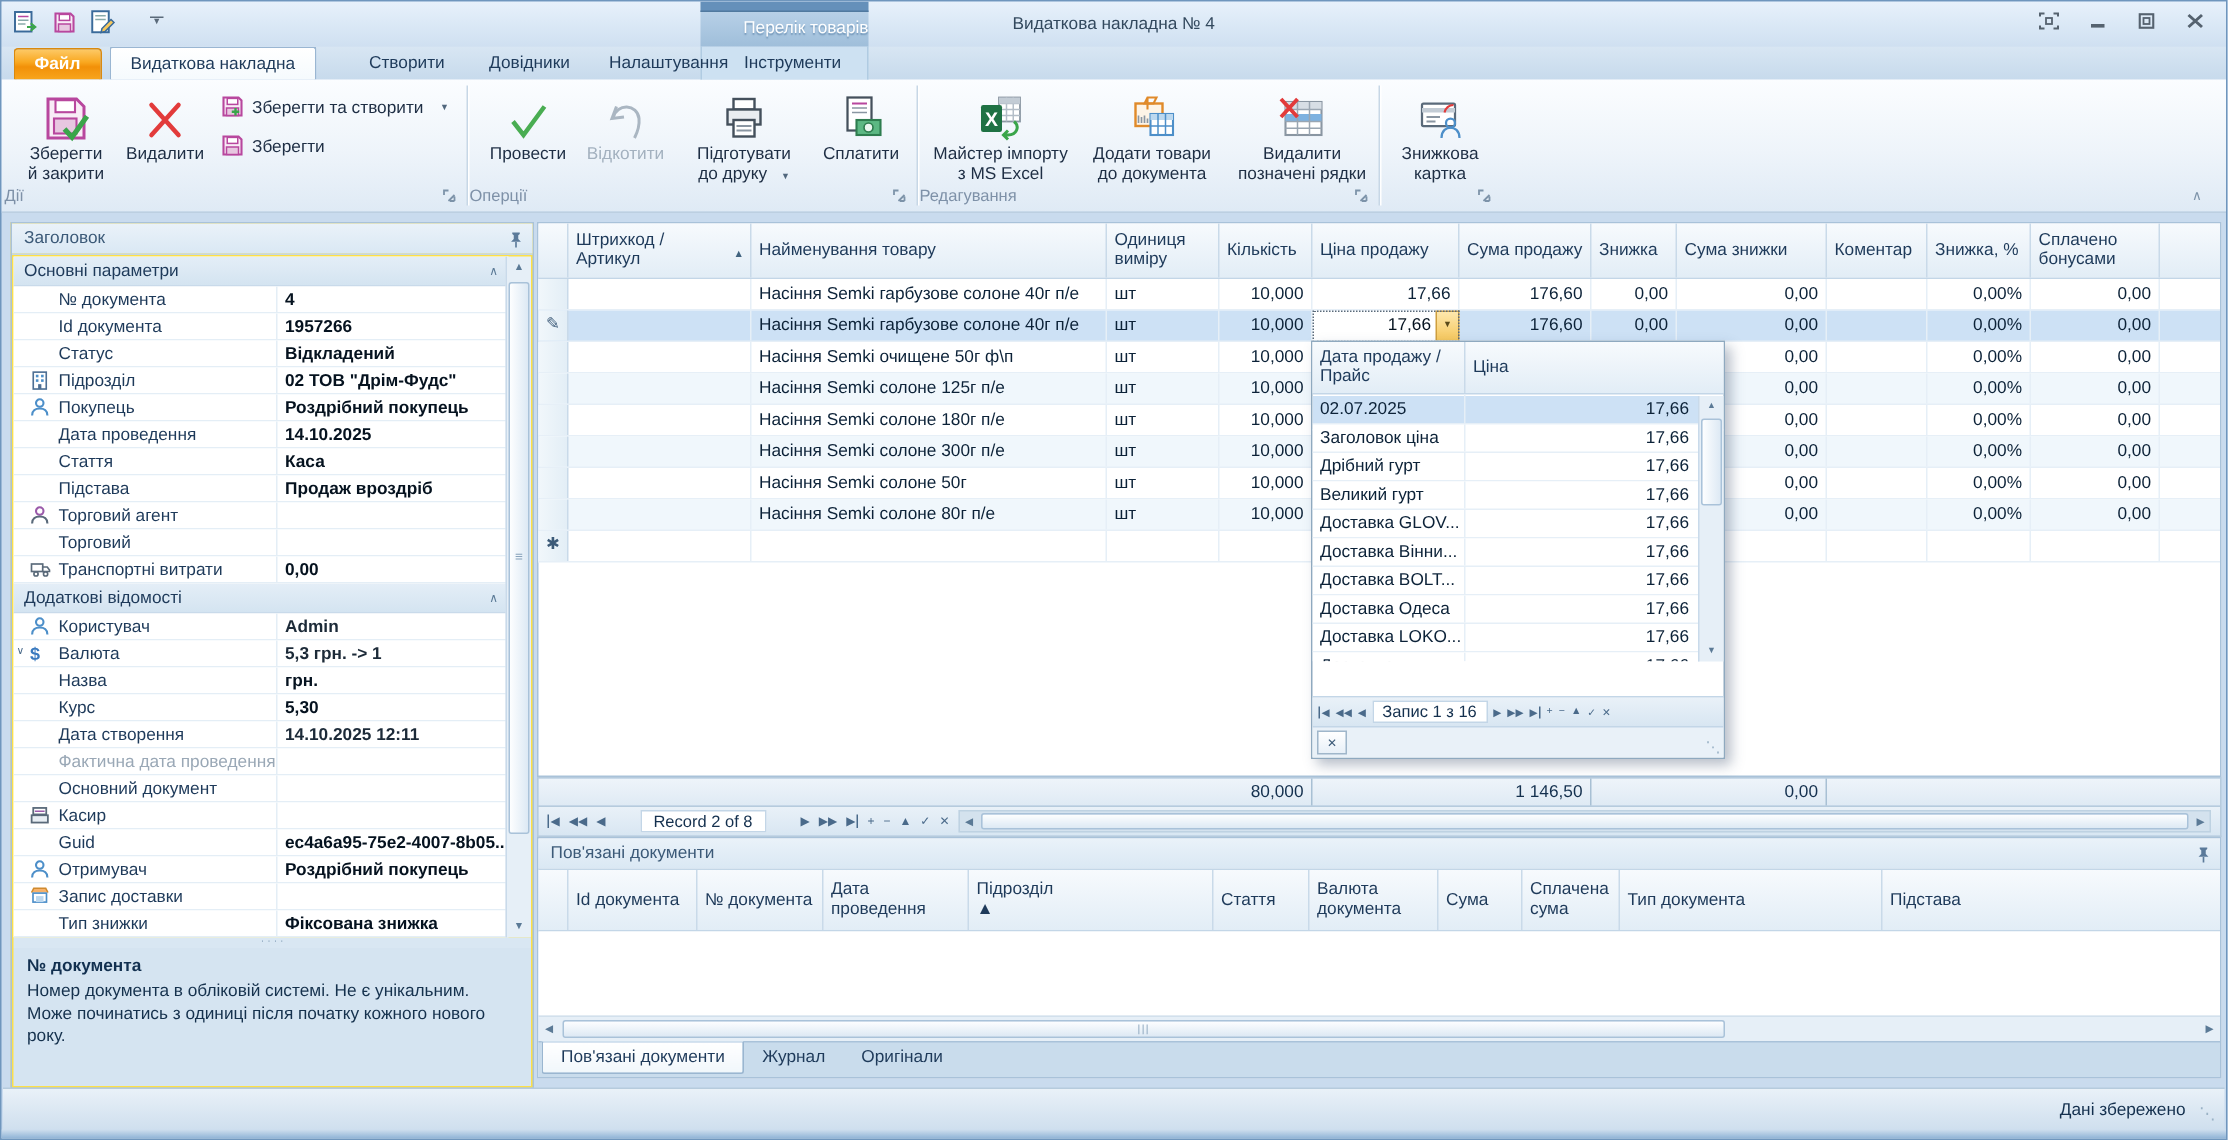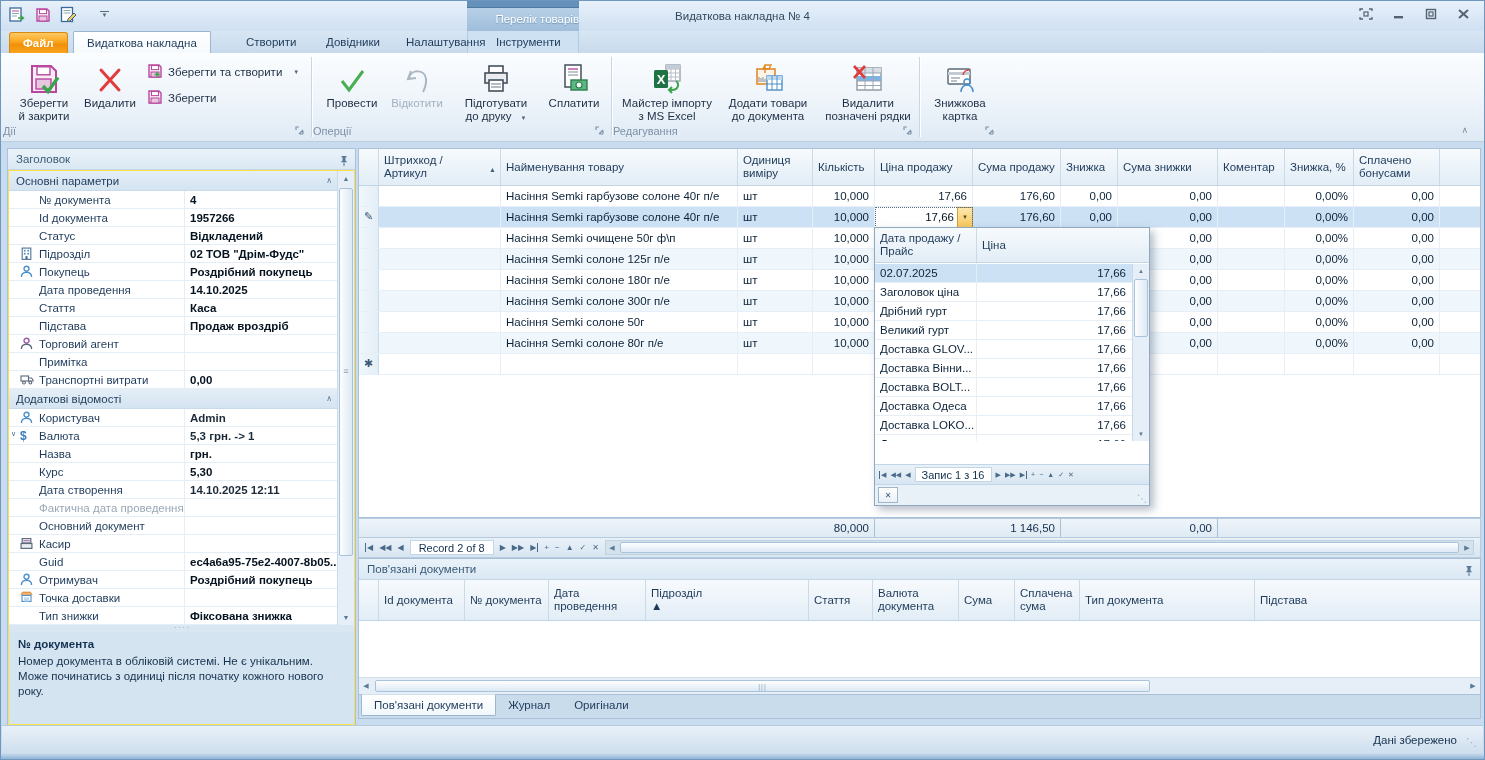--- a/index.html
+++ b/index.html
@@ -73,21 +73,21 @@
 .ci{background:linear-gradient(90deg,#f1f7fb,#e3eef6);border-right:1px solid #c9dae9;text-align:center;color:#3c5a78;font-size:11px;line-height:19px}
 .w-ind{width:20px}.w-bar{width:122px}.w-name{width:237px}.w-unit{width:75px}.w-qty{width:62px}.w-price{width:98px}.w-sum{width:88px}.w-disc{width:57px}.w-dsum{width:100px}.w-comm{width:67px}.w-dpct{width:69px}.w-bonus{width:86px}.w-extra{width:22px;border-right:none}
 .gfoot{position:absolute;left:0;top:370px;width:1123px;height:20px;background:linear-gradient(#eef4fa,#dfeaf4);border:1px solid #b6cbdd;border-top:1px solid #b6cbdd;display:flex;align-items:center;color:#14304e}
 .gfoot .fc{padding:0 5px;line-height:18px}
 .gfoot .tick{border-right:1px solid #a8c0d4}
 
 .gnav{position:absolute;left:0;top:390px;width:1123px;height:20px;background:linear-gradient(#e9f1f8,#d8e6f2);border:1px solid #b6cbdd;border-top:none;display:flex;align-items:center;padding:0 3px;color:#3c5a78}
 .nbtn{font-size:8px;margin:0 3px;color:#4a6a8a}
 .nbtn.bl{border-left:1px solid #4a6a8a;padding-left:1px}
 .nbtn.br{border-right:1px solid #4a6a8a;padding-right:1px}
-.nrec{background:#fff;border:1px solid #c3d6e7;padding:0 8px;height:15px;line-height:14px;font-size:11px;color:#14304e;margin:0 3px}
+.nrec{background:#fff;border:1px solid #c3d6e7;padding:0 8px;height:15px;line-height:14px;font-size:11px;color:#14304e;margin:0 20px}
 .hscroll{flex:1;height:15px;margin:0 3px;background:#d4e2ee;border:1px solid #bed2e2;position:relative;display:flex;align-items:center}
 .hscroll .har{width:12px;text-align:center;font-size:7px;color:#5b7a96}
 .hthumb{position:absolute;top:1px;bottom:1px;background:linear-gradient(#fdfeff,#dde9f4);border:1px solid #a9c2d9;border-radius:2px;text-align:center;font-size:7px;line-height:11px;color:#8aa4bc;letter-spacing:1px}
 
 .lpanel{position:absolute;left:0;top:410px;width:1123px;height:161px;background:#fff;border:1px solid #a9c2d9}
 .lcap{position:relative;height:21px;background:linear-gradient(#eaf2f9,#dae8f4);border-bottom:1px solid #c3d6e7;line-height:21px;padding:0 8px;color:#3c5a78}
 .lhead{display:flex;height:41px;background:linear-gradient(#f7fafd,#e2edf6);border-bottom:1px solid #c3d6e7}
 .lh{position:relative;border-right:1px solid #c9dae9;padding:1px 5px;color:#1e3a5a;display:flex;flex-direction:column;justify-content:center;line-height:13px;overflow:hidden}
 .lw-ind{width:20px}.lw-id{width:86px}.lw-num{width:84px}.lw-date{width:97px}.lw-dep{width:163px}.lw-art{width:64px}.lw-cur{width:86px}.lw-sum{width:56px}.lw-paid{width:65px}.lw-type{width:175px}.lw-base{flex:1;border-right:none}
 .lbody{height:56px;background:#fff}
@@ -482,21 +482,21 @@
               <svg width="13" height="13">
                 <use href="#sym-person2"></use>
               </svg>
             </span>
             <span>Торговий агент</span>
           </div>
           <div class="pval"></div>
         </div>
       <div class="prow">
           <div class="plabel">
-            <span>Примітка</span>
+            <span>Торговий</span>
           </div>
           <div class="pval"></div>
         </div>
       <div class="prow">
           <div class="plabel">
             <span class="picon">
               <svg width="14" height="12">
                 <use href="#sym-truck"></use>
               </svg>
             </span>
@@ -585,21 +585,21 @@
           </div>
           <div class="pval">Роздрібний покупець</div>
         </div>
       <div class="prow">
           <div class="plabel">
             <span class="picon">
               <svg width="13" height="12">
                 <use href="#sym-shop"></use>
               </svg>
             </span>
-            <span>Точка доставки</span>
+            <span>Запис доставки</span>
           </div>
           <div class="pval"></div>
         </div>
       <div class="prow">
           <div class="plabel">
             <span>Тип знижки</span>
           </div>
           <div class="pval">Фіксована знижка</div>
         </div>
     </div>

